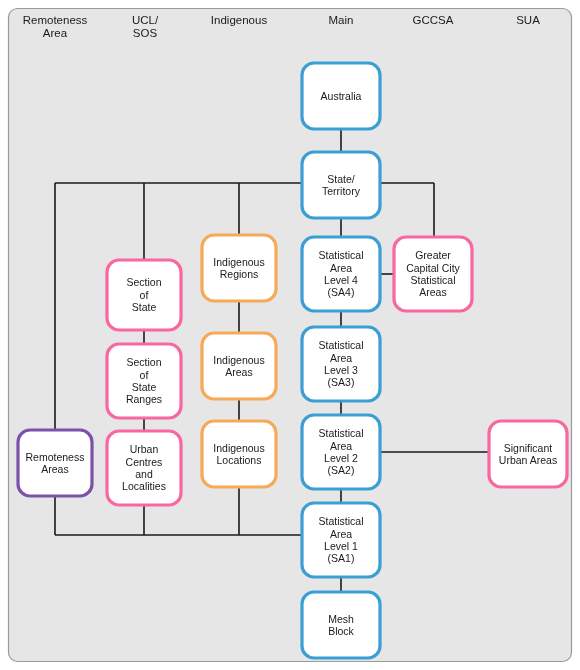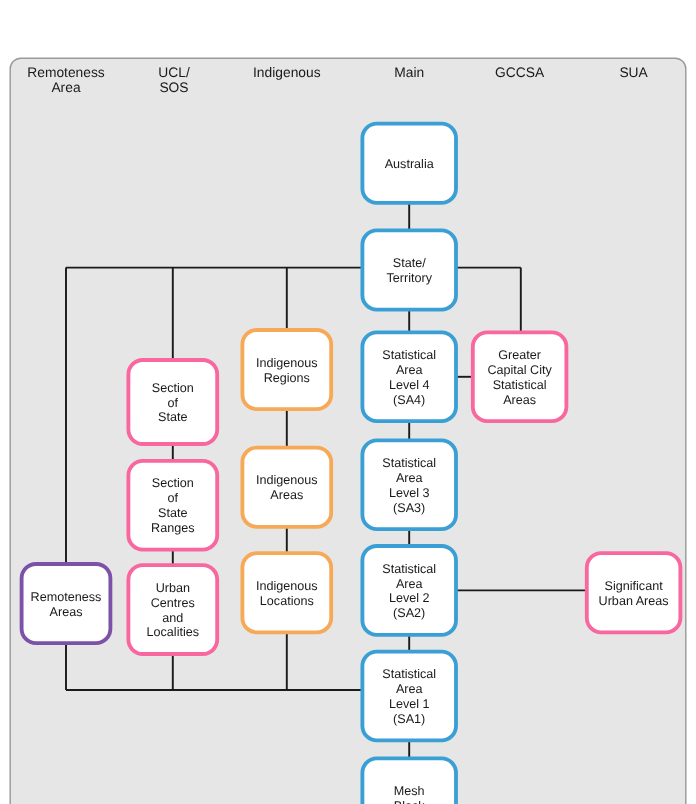--- a/index.html
+++ b/index.html
@@ -10,21 +10,20 @@
   body {
     width: 580px;
     height: 670px;
     font-family: "Liberation Sans", sans-serif;
     overflow: hidden;
   }
   #diagram-root {
     position: relative;
     width: 580px;
     height: 594px;
-    margin-top: 40px;
   }
   svg#asgs-diagram {
     display: block;
     width: 580px;
     height: 670px;
   }
   .panel-bg {
     fill: #e6e6e6;
     stroke: #9a9a9a;
     stroke-width: 1.2;

